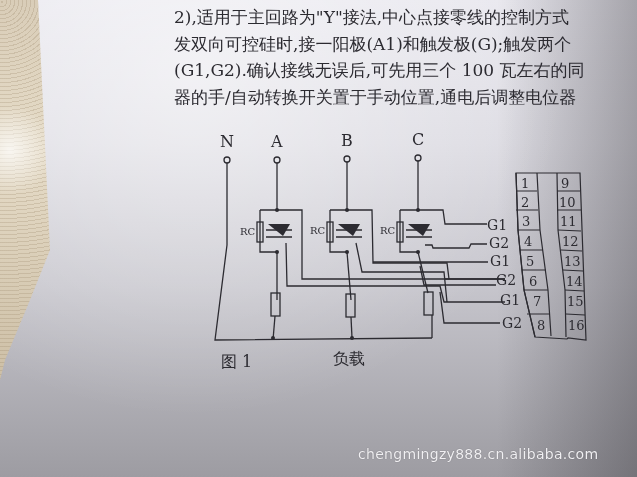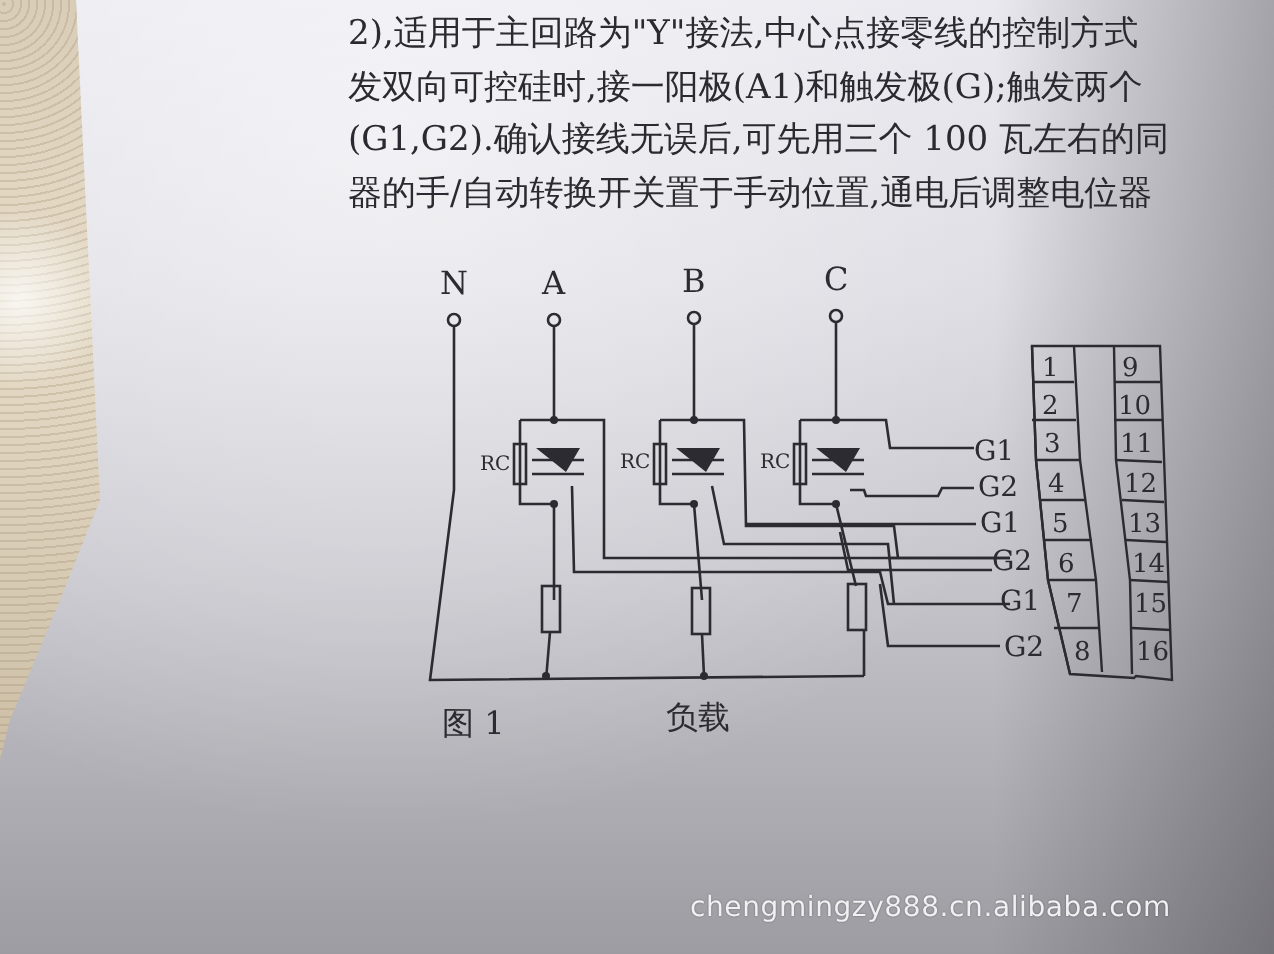--- a/index.html
+++ b/index.html
@@ -32,21 +32,21 @@
     }
     .text-line { display: block; }
     .diagram { position: absolute; left: 0; top: 0; }
     .diagram text { font-family: "DejaVu Serif", serif; fill: #2c2b31; }
     .label-rc { font-size: 10px; }
     .label-top { font-size: 16px; }
     .label-g { font-size: 14px; }
     .label-num { font-size: 13px; }
     .caption { font-size: 16px; }
     .watermark {
-      position: absolute; left: 345px; top: 446px;
+      position: absolute; left: 358px; top: 446px;
       font-family: "DejaVu Sans", sans-serif; font-size: 14px; color: #f1f0f3;
       letter-spacing: 0.3px;
       text-shadow: 0 0 1px rgba(0,0,0,0.4);
     }
   </style>
 </head>
 <body>
 
 <div class="scene"></div>
 <div class="table-surface"></div>

